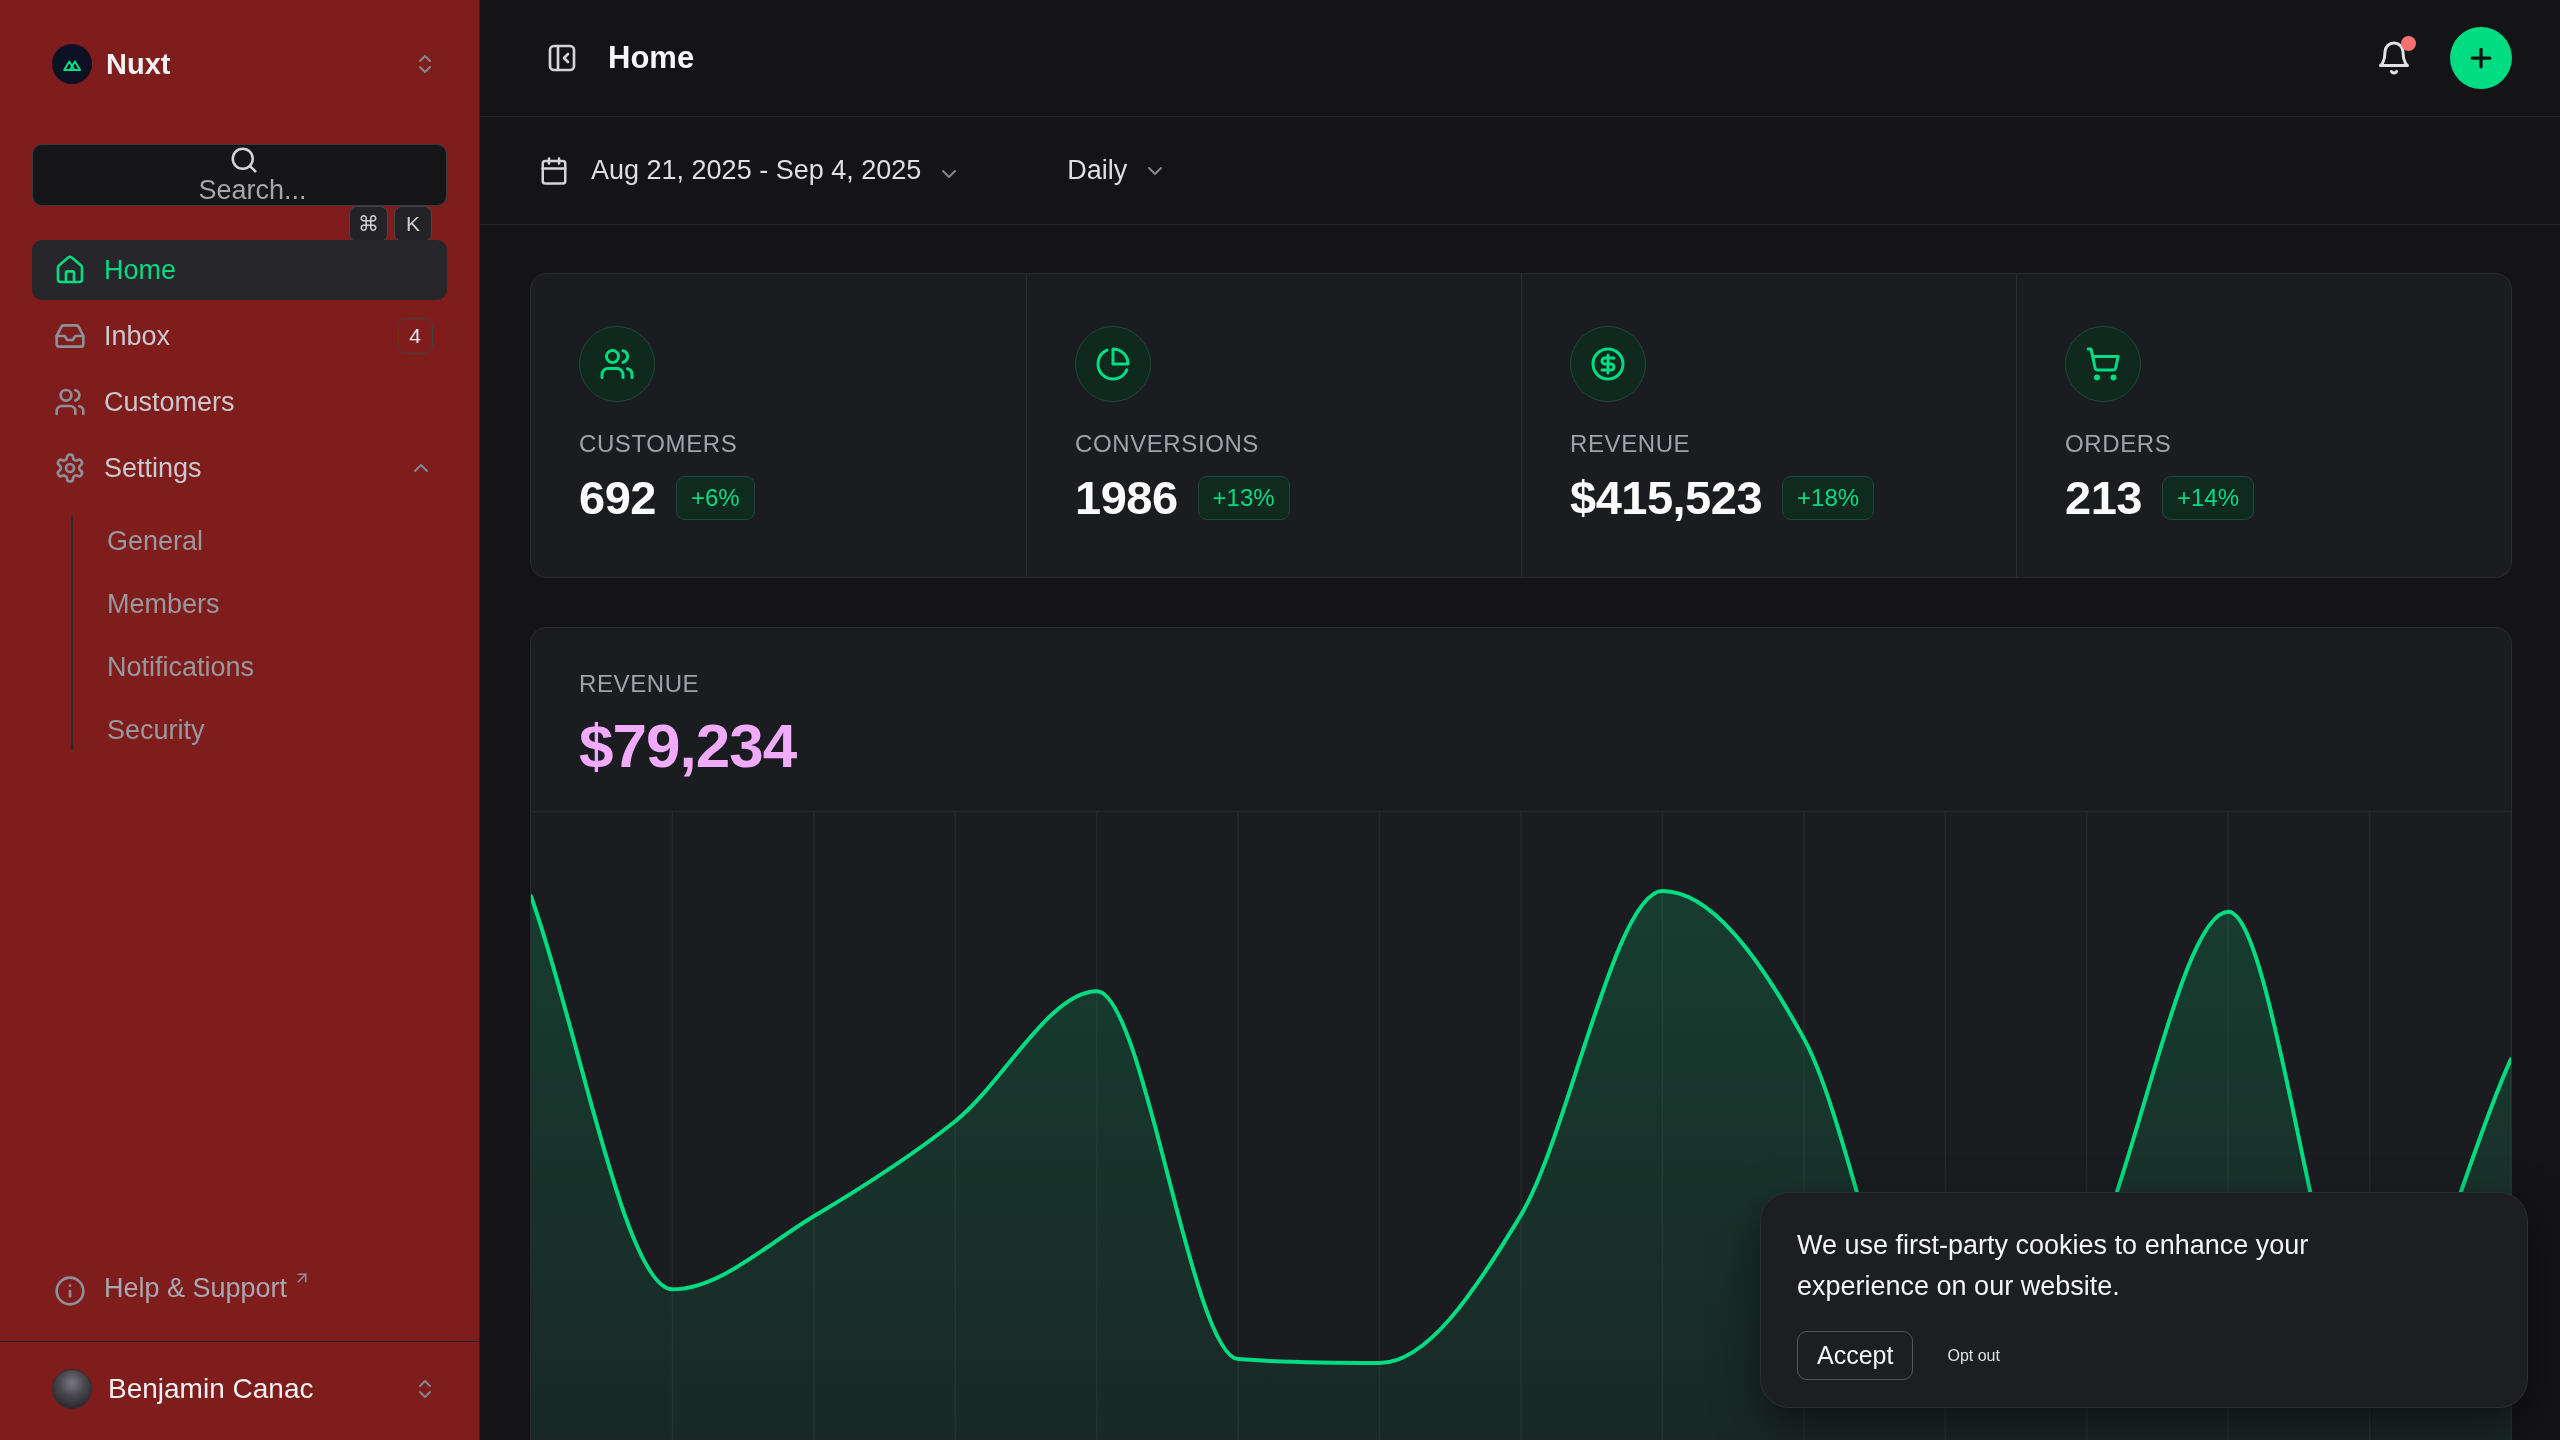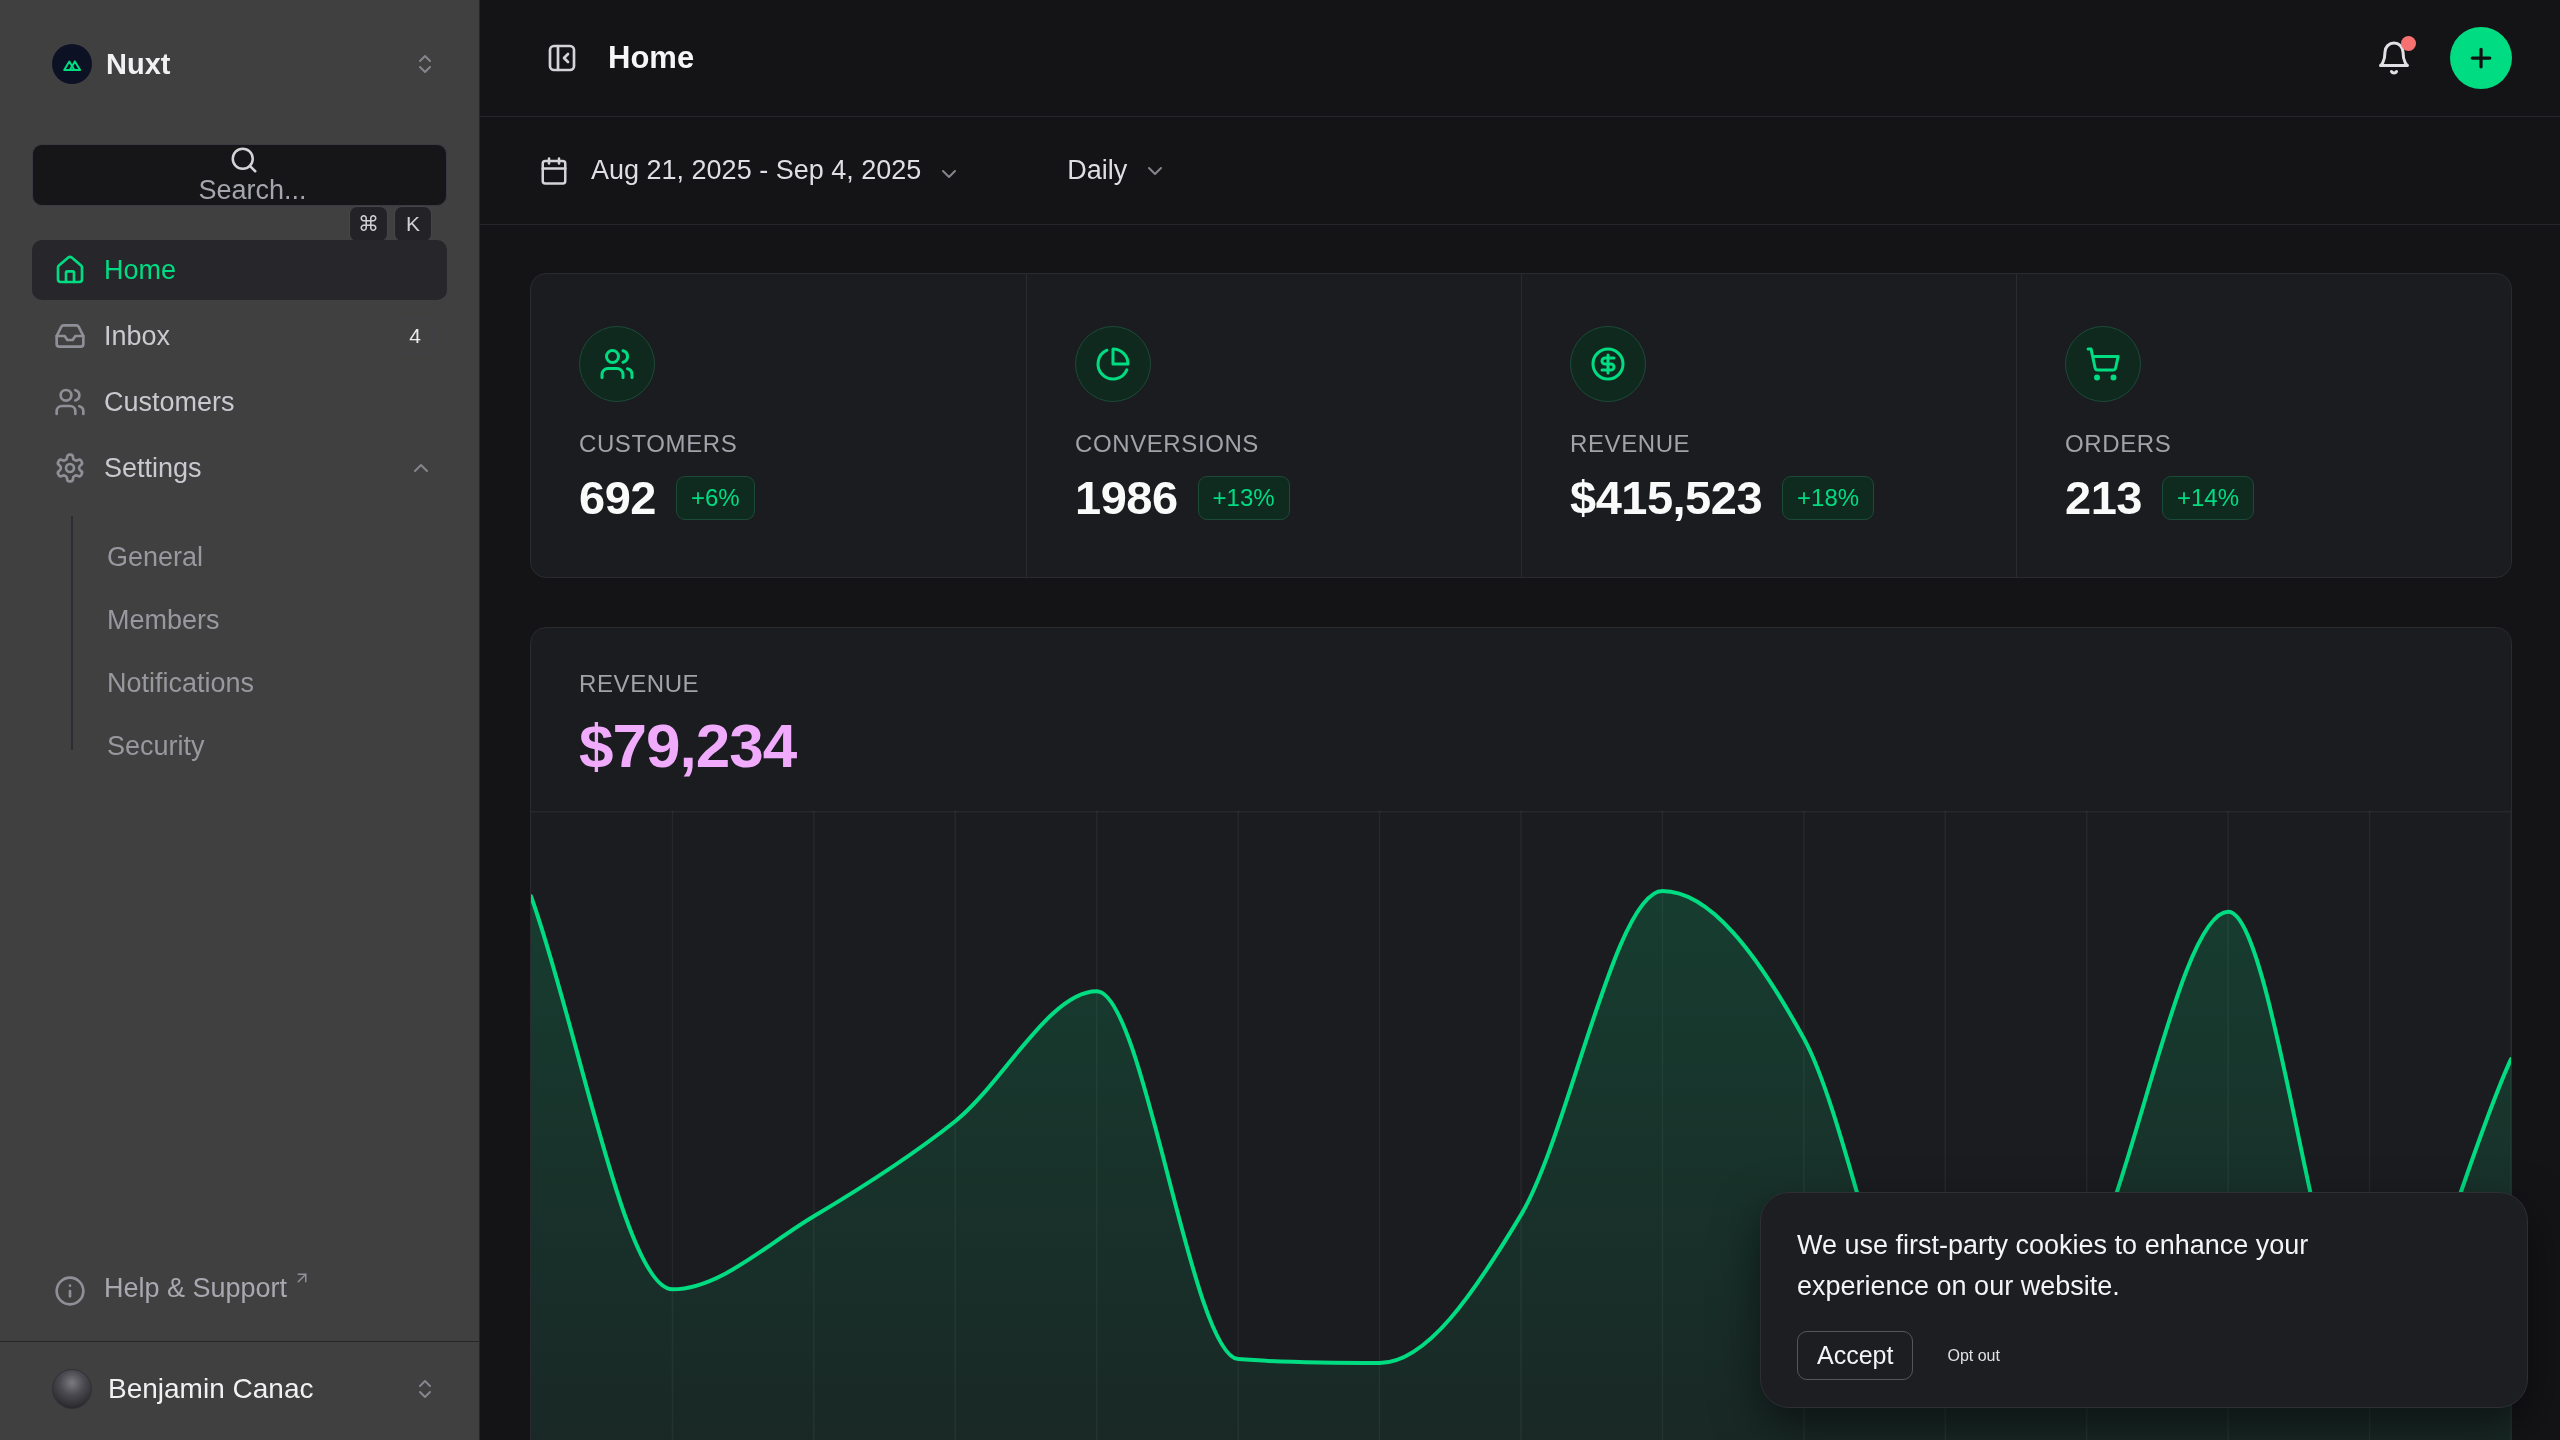--- a/index.html
+++ b/index.html
@@ -2,40 +2,40 @@
 <html><head>
 <meta charset="utf-8">
 <style>
   html,body{margin:0;padding:0;background:#0e0e10;font-family:"Liberation Sans",sans-serif;}
   *{box-sizing:border-box;}
   .app{position:relative;width:2560px;height:1440px;background:#141417;overflow:hidden;color:#ECECEF;}
   svg{display:block;}
   .ic{stroke:currentColor;fill:none;stroke-width:2;stroke-linecap:round;stroke-linejoin:round;}
 
   
-  .sidebar{position:absolute;left:0;top:0;width:480px;height:1440px;background:#404040;border-right:1px solid #26262A;display:flex;flex-direction:column;padding:0 32px;}
+  .sidebar{position:absolute;left:0;top:0;width:480px;height:1440px;background:#7f1d1d;border-right:1px solid #26262A;display:flex;flex-direction:column;padding:0 32px;}
   .ws-row{margin-top:40px;height:48px;display:flex;align-items:center;cursor:pointer;}
   .ws-logo{width:40px;height:40px;margin-left:20px;border-radius:50%;background:#0D1124;display:flex;align-items:center;justify-content:center;color:#00DC82;flex:none;}
   .ws-name{margin-left:14px;font-size:29px;font-weight:600;color:#F1F1F4;}
   .chev-ud{margin-left:auto;margin-right:10px;color:#85858E;}
   .search{margin-top:56px;height:62px;border:1px solid #3A3A42;background:#161619;border-radius:10px;display:flex;align-items:center;padding:0 14px 0 22px;cursor:text;flex-direction:column;}
   .search .mag{color:#D4D4D8;flex:none;}
   .search .ph{margin-left:18px;font-size:27px;color:#A5A5AE;}
   .kbds{margin-left:auto;display:flex;gap:6px;}
   .kbd{min-width:38px;height:36px;padding:0 8px;background:#232327;border:1px solid #45454C;border-radius:8px;display:flex;align-items:center;justify-content:center;font-size:21px;color:#CFCFD4;}
   .nav{margin-top:34px;display:flex;flex-direction:column;gap:6px;}
   .nav-item{height:60px;border-radius:10px;display:flex;align-items:center;padding:0 14px 0 22px;gap:18px;font-size:27px;font-weight:500;color:#C9C9D0;cursor:pointer;}
   .nav-item .nico{color:#8F8F98;flex:none;}
   .nav-item.active{background:#26262B;color:#00DC82;}
   .nav-item.active .nico{color:#00DC82;}
   .nav-badge{margin-left:auto;min-width:36px;height:36px;padding:0 8px;border:1px solid #3F3F46;border-radius:9px;display:flex;align-items:center;justify-content:center;font-size:21px;font-weight:500;color:#ECECEF;}
   .nav-chev{margin-left:auto;color:#85858E;}
   .subnav{position:relative;margin-top:6px;display:flex;flex-direction:column;}
   .subnav::before{content:"";position:absolute;left:39px;top:6px;bottom:12px;width:2px;background:#2C2C32;}
-  .sub-item{height:63px;display:flex;align-items:flex-end;padding-left:75px;font-size:27px;font-weight:500;color:#98989F;cursor:pointer;border-radius:10px;}
+  .sub-item{height:63px;display:flex;align-items:center;padding-left:75px;font-size:27px;font-weight:500;color:#98989F;cursor:pointer;border-radius:10px;}
   .side-spacer{flex:1;}
   .foot-item{height:62px;display:flex;align-items:flex-start;padding:10px 0 0 22px;font-size:27px;font-weight:500;color:#A8A8B0;cursor:pointer;}
   .foot-item .nico{color:#8F8F98;margin-right:18px;flex:none;margin-top:2px;}
   .ext{color:#8F8F98;margin-left:6px;margin-top:-4px;}
   .side-divider{height:1px;background:#26262A;margin:16px -32px 0;}
   .user-row{height:94px;display:flex;align-items:center;padding-left:20px;cursor:pointer;margin-bottom:4px;}
   .avatar{width:40px;height:40px;border-radius:50%;background:radial-gradient(circle at 50% 34%,#7a7a80 0%,#4a4a50 38%,#1d1d21 95%);flex:none;border:1px solid #303036;}
   .user-name{margin-left:16px;font-size:28px;font-weight:400;color:#F1F1F4;}
 
   

